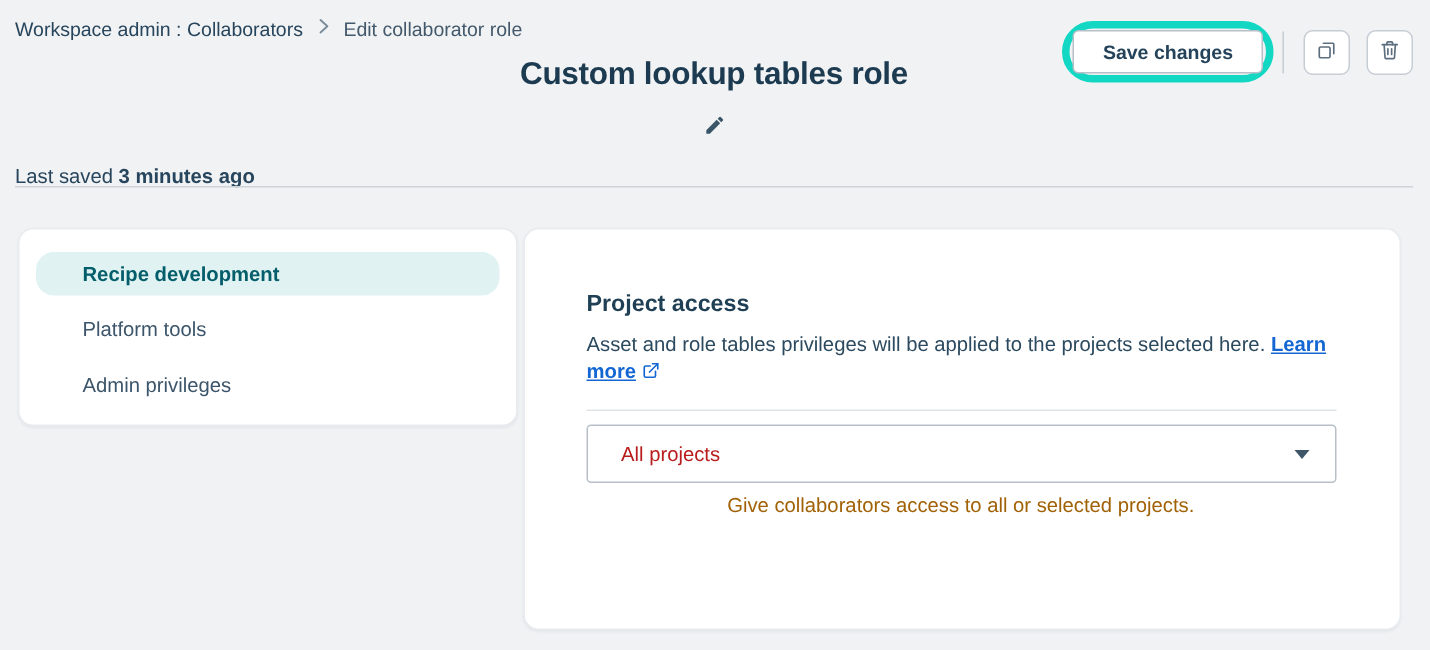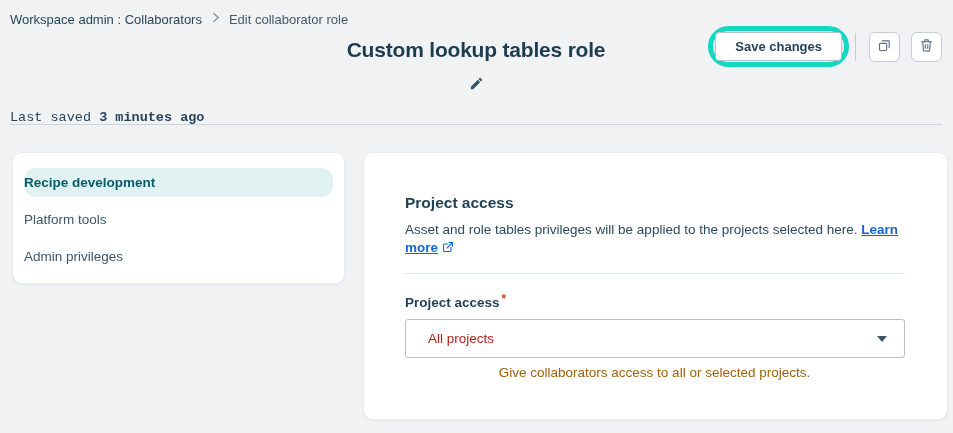--- a/index.html
+++ b/index.html
@@ -16,24 +16,24 @@
   .header { position:absolute; left:10px; top:12px; right:11px; }
   .breadcrumb { display:flex; align-items:flex-start; gap:8px; font-size:13px; }
   .crumb-root { color:#27455c; }
   .crumb-current { color:#43596b; }
   .crumb-sep { display:flex; align-items:center; }
 
   .title-row { margin-top:11px; display:flex; align-items:center; gap:12px;flex-direction:column; }
   .page-title { font-size:21px; font-weight:bold; color:#1c3b50; letter-spacing:-0.2px; }
   .pencil-btn { background:none; border:none; cursor:pointer; display:flex; align-items:center; padding:2px; }
 
-  .last-saved { margin-top:14px; font-size:13.5px; color:#27455c;font-family:Liberation Mono, monospace; }
+  .last-saved { margin-top:14px; font-size:13.5px; color:#27455c; }
   .last-saved .bold { font-weight:bold; }
 
-  .actions { position:absolute; right:0; top:14px; display:flex; align-items:center; }
+  .actions { position:absolute; right:0; top:2px; display:flex; align-items:center; }
   .save-ring { border:5px solid #12d7c3; border-radius:999px; padding:1px 2px; }
   .save-btn {
     background:#fff; border:1px solid #b7c0c8; border-radius:4px;
     padding:6px 19px; font-size:13px; font-weight:bold; color:#24435a;
     font-family:"Liberation Sans", sans-serif; cursor:pointer; white-space:nowrap;
   }
   .action-divider { width:1px; height:28px; background:#c5ccd3; margin:0 13px 0 6px; }
   .icon-btn {
     width:31px; height:30px; background:#fff; border:1px solid #c6cdd4; border-radius:6px;
     display:flex; align-items:center; justify-content:center; cursor:pointer;
@@ -42,26 +42,26 @@
 
   .page-divider { position:absolute; left:10px; top:124px; width:932px; height:1px; background:#cdd4d7; }
 
   
   .card {
     position:absolute; background:#fff; border:1px solid #e9ecef; border-radius:10px;
     box-shadow:0 1px 2px rgba(30,50,70,.06);
   }
   .sidebar-card { left:12px; top:152px; width:333px; height:132px; padding:15px 11px; }
   .side-item {
-    height:29px; display:flex; align-items:center; padding:0 0; border-radius:12px;
+    height:29px; display:flex; align-items:center; padding:0 31px; border-radius:12px;
     font-size:13.5px; color:#3c556a; margin-bottom:8px; cursor:pointer;
   }
   .side-item.selected { background:#e0f2f1; color:#045d6b; font-weight:bold; }
 
-  .main-card { left:363px; top:152px; width:585px; height:268px; padding:41px 43px 0 41px; }
+  .main-card { left:349px; top:152px; width:585px; height:268px; padding:41px 43px 0 41px; }
   .section-title { font-size:15.5px; font-weight:bold; color:#1f3f54; margin-bottom:9px; }
   .section-desc { font-size:13.5px; color:#2c4a5f; line-height:1.35; }
   .learn-more { color:#1467d2; font-weight:bold; text-decoration:underline; cursor:pointer; }
   .ext-icon { display:inline-block; margin-left:4px; vertical-align:-1px; }
 
   .form-divider { margin-top:15px; width:500px; border:none; border-top:1px solid #dfe4e7; }
   .field-label { margin-top:21px; font-size:13.5px; font-weight:bold; color:#1f3f54; }
   .required-marker { color:#d6402c; font-size:12px; position:relative; top:-4px; margin-left:2px; }
 
   .select-box {
@@ -151,23 +151,20 @@
     <span>Asset and role tables privileges will be applied to the projects selected here.</span>
     <a class="learn-more">Learn more</a><span class="ext-icon"><svg width="12" height="12" viewBox="0 0 24 24" fill="none" stroke="#1467d2" stroke-width="2.2" stroke-linecap="round" stroke-linejoin="round">
           <path d="M18 13v6a2 2 0 0 1-2 2H5a2 2 0 0 1-2-2V8a2 2 0 0 1 2-2h6"></path>
           <path d="M14 3h7v7"></path>
           <path d="M10 14L21 3"></path>
         </svg></span>
   </div>
 
   <hr class="form-divider">
 
-  <div class="field-label">
-    <span>Project access</span><span class="required-marker">*</span>
-  </div>
 
   <div class="select-box">
     <span class="select-value">All projects</span>
     <span class="caret-down"></span>
   </div>
 
   <div class="helper-text">Give collaborators access to all or selected projects.</div>
 </div>
 
 </body></html>

